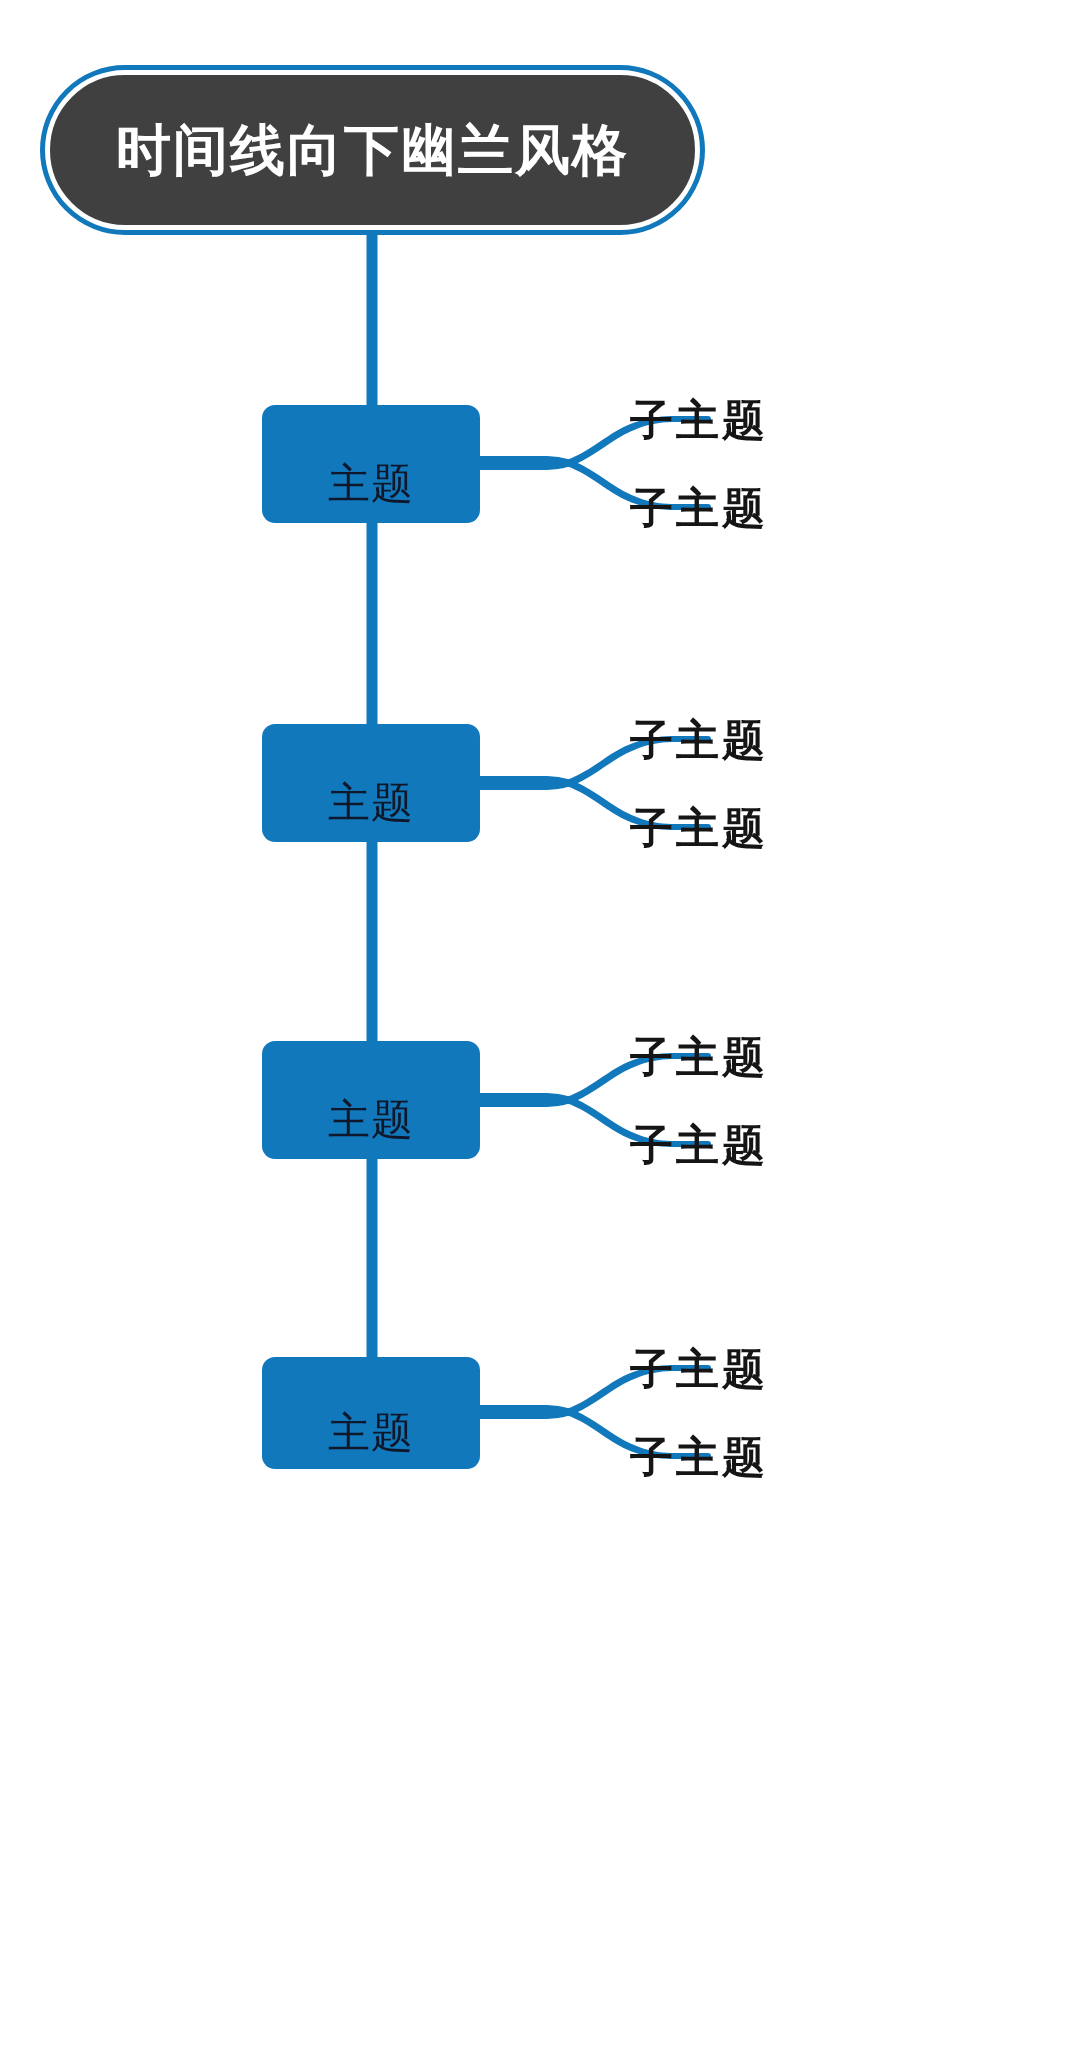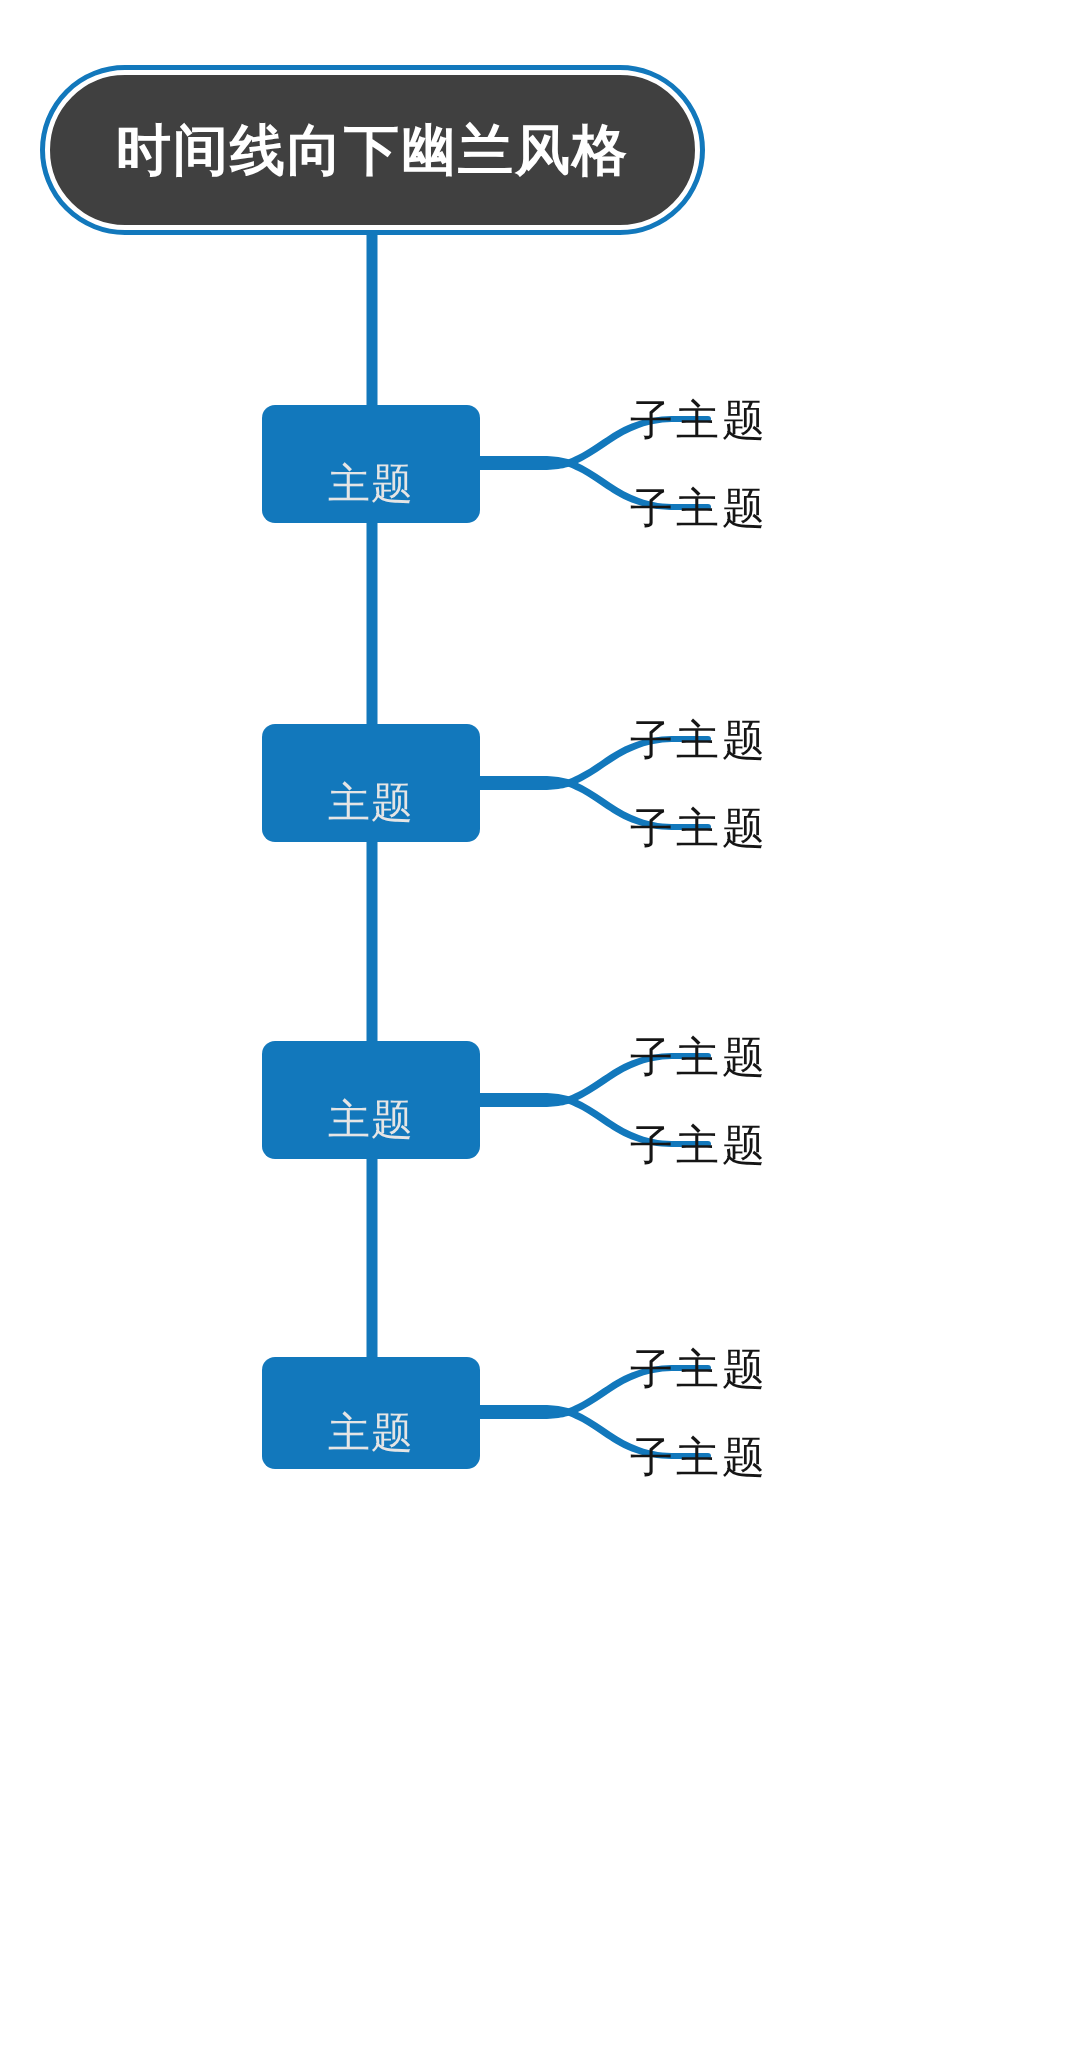--- a/index.html
+++ b/index.html
@@ -49,36 +49,36 @@
   .topic-node {
     position: absolute;
     box-sizing: border-box;
     display: flex;
     align-items: center;
     justify-content: center;
     background: #1278BC;
     border-radius: 13px;
   }
   .topic-label {
-    color: #e5e5e5;
+    color: #0f172a;
     font-family: "Liberation Sans", sans-serif;
     font-size: 42px;
     font-weight: normal;
     letter-spacing: 1px;
     line-height: 1;
     white-space: nowrap;
     margin-top: 40px;
   }
   
   .subtopic-label {
     position: absolute;
     color: #151515;
     font-family: "Liberation Serif", serif;
     font-size: 43px;
-    font-weight: normal;
+    font-weight: bold;
     letter-spacing: 3px;
     line-height: 1;
     white-space: nowrap;
     transform: translateY(-50%);
   }
 </style>
 </head>
 <body>
 
 <div id="canvas">

